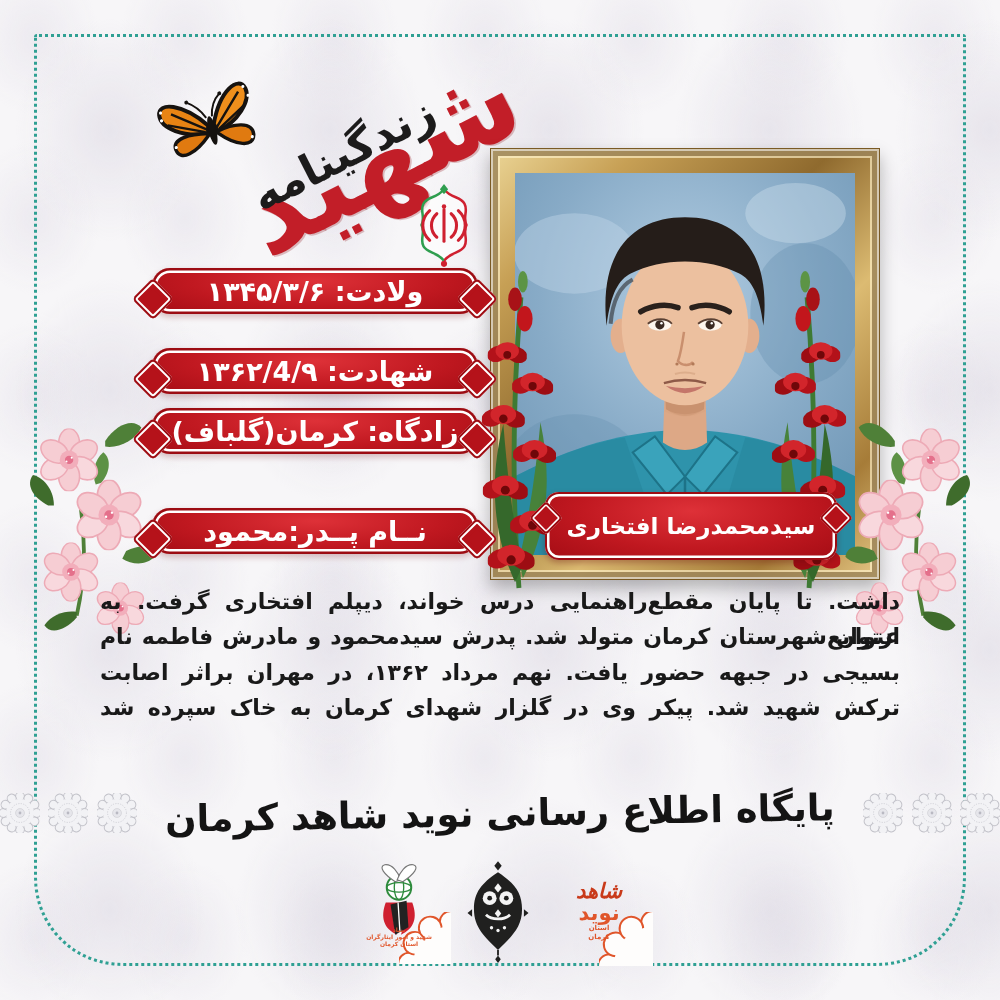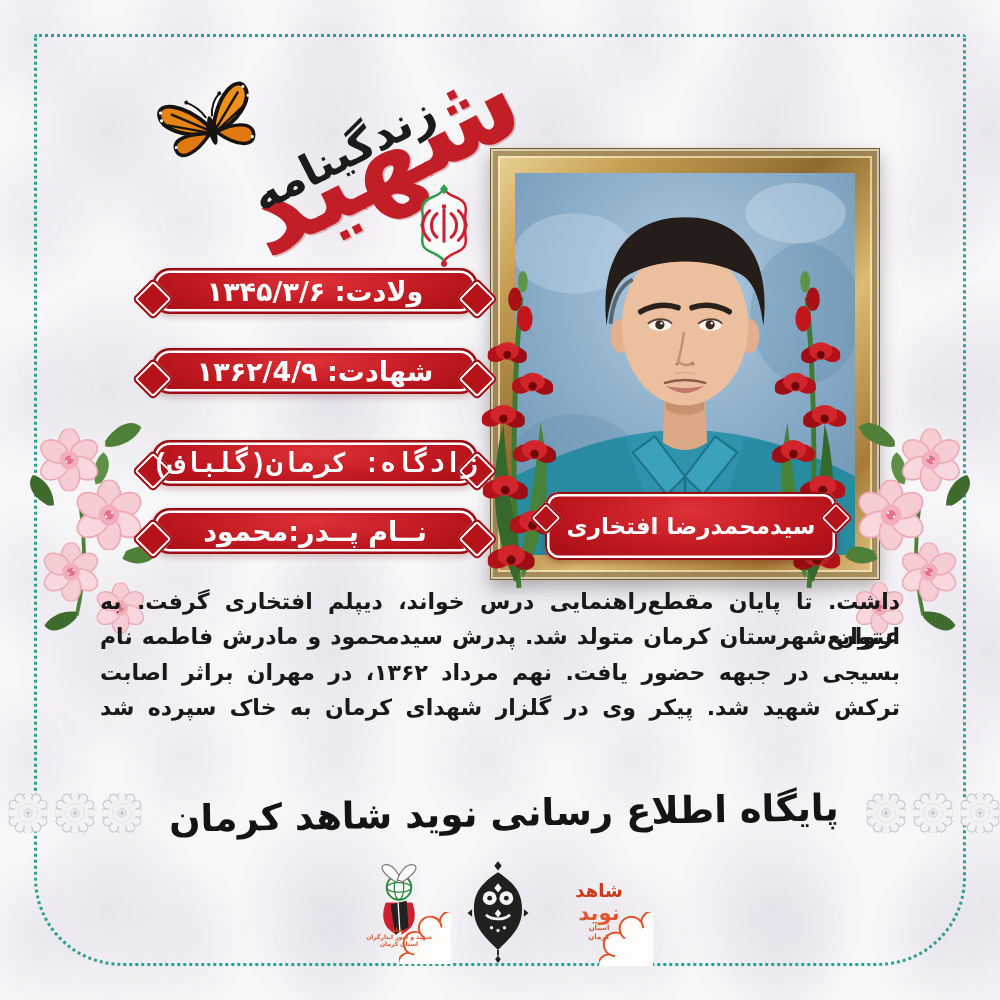--- a/index.html
+++ b/index.html
@@ -40,21 +40,21 @@
     display:flex;align-items:center;justify-content:center;
     color:#fff;font-weight:bold;font-size:27px;direction:rtl;
   }
   .banner::before,.banner::after{
     content:"";position:absolute;width:30px;height:30px;top:16px;border-radius:5px;
     background:#b5121a;transform:rotate(45deg);z-index:-1;
     box-shadow:inset 0 0 0 2px #9c0c13, inset 0 0 0 4px #fff, inset 0 0 0 8px #b5121a;
   }
   .banner::before{left:-14px;}
   .banner::after{right:-14px;}
-  .b1{top:268px;} .b2{top:348px;} .b3{top:440px;font-family:Liberation Mono, monospace;} .b4{top:508px;}
+  .b1{top:268px;} .b2{top:348px;} .b3{top:408px;} .b4{top:508px;}
   
   .frame{
     position:absolute;left:490px;top:148px;width:390px;height:432px;z-index:2;
     box-sizing:border-box;padding:24px;
     background:linear-gradient(135deg,#ecd697 0%,#c7a055 18%,#8f6a2e 42%,#dcbb72 62%,#a67c38 84%,#e6c886 100%);
     border:1px solid #7a5a24;
     box-shadow:0 8px 16px rgba(0,0,0,.28), inset 0 0 0 2px rgba(255,255,255,.55), inset 0 0 0 7px rgba(92,62,16,.5), inset 0 0 0 9px rgba(255,242,205,.65);
   }
   .photo{
     width:100%;height:100%;position:relative;overflow:hidden;
@@ -84,41 +84,41 @@
   .pink-right{left:834px;top:386px;transform:scaleX(-1);}
   
   .bio{position:absolute;left:100px;top:584px;width:800px;z-index:2;direction:rtl;}
   .bio-line{
     font-size:22px;font-weight:bold;color:#191919;line-height:35.4px;height:35.4px;
     text-align:justify;text-align-last:justify;white-space:normal;
   }
   
   .footer-row{
     position:absolute;left:0;right:0;top:768px;height:90px;z-index:2;
-    display:flex;align-items:center;justify-content:flex-end;gap:7px;
+    display:flex;align-items:center;justify-content:space-between;gap:7px;
   }
   .rosette{width:40px;height:40px;flex:0 0 auto;}
   .calligraphy{
     margin:0 20px;font-size:37px;font-weight:bold;color:#141414;direction:rtl;
     transform:rotate(-1deg);letter-spacing:0px;white-space:nowrap;
   }
   
   .logos{
     position:absolute;left:0;right:0;top:856px;height:112px;z-index:2;
     display:flex;align-items:center;justify-content:center;gap:10px;
   }
   .logo{position:relative;flex:0 0 auto;}
   .logo svg{display:block;}
   .logo-overlay{
     position:absolute;left:0;right:0;text-align:center;direction:rtl;pointer-events:none;
   }
   .bonyad-cap{top:66px;line-height:7px;}
   .bonyad-cap div{font-size:6px;color:#e0552a;font-weight:bold;}
   .navid-words{top:22px;}
-  .navid-words .w1{font-size:18px;font-weight:bold;color:#c93a1a;line-height:22px;}
+  .navid-words .w1{font-size:21px;font-weight:bold;color:#c93a1a;line-height:22px;font-style:italic;}
   .navid-words .w2{font-size:21px;font-weight:bold;color:#e0552a;line-height:22px;}
   .navid-words .sub{font-size:7px;color:#e0552a;font-weight:bold;line-height:9px;}
 </style>
 </head>
 <body>
 
 <div class="poster">
 
   <svg width="0" height="0" style="position:absolute" aria-hidden="true">
     <defs>

